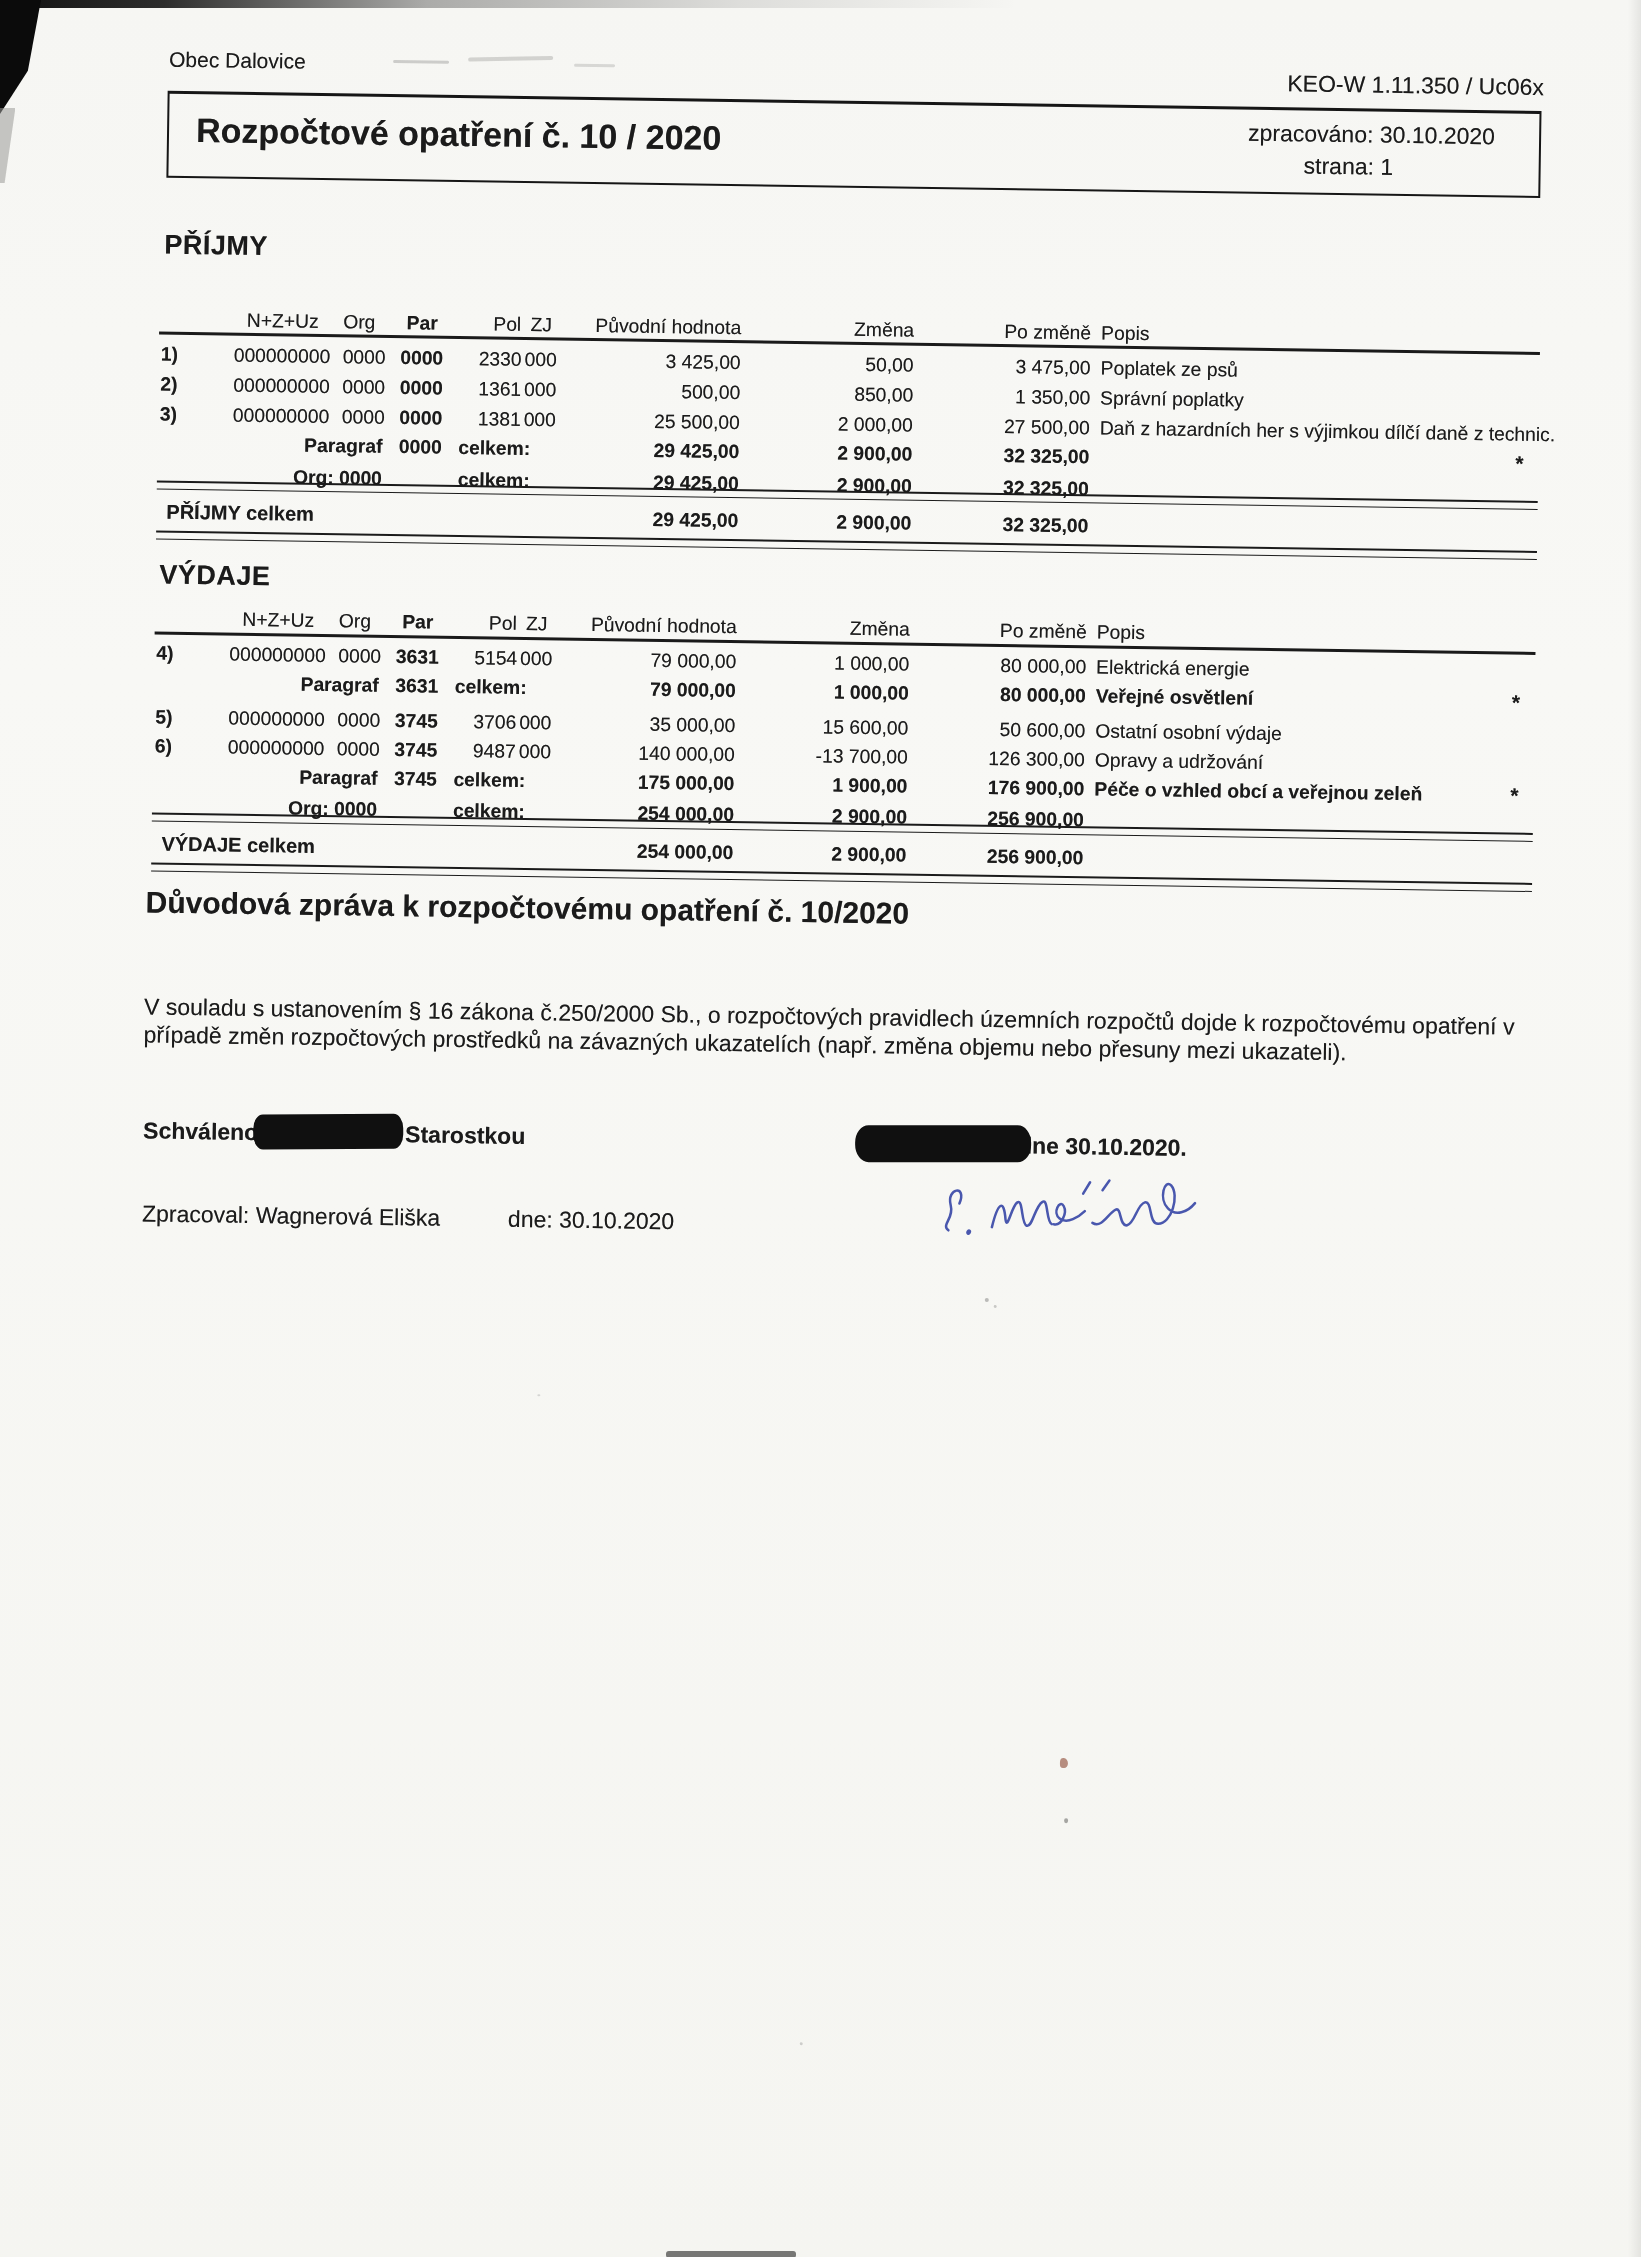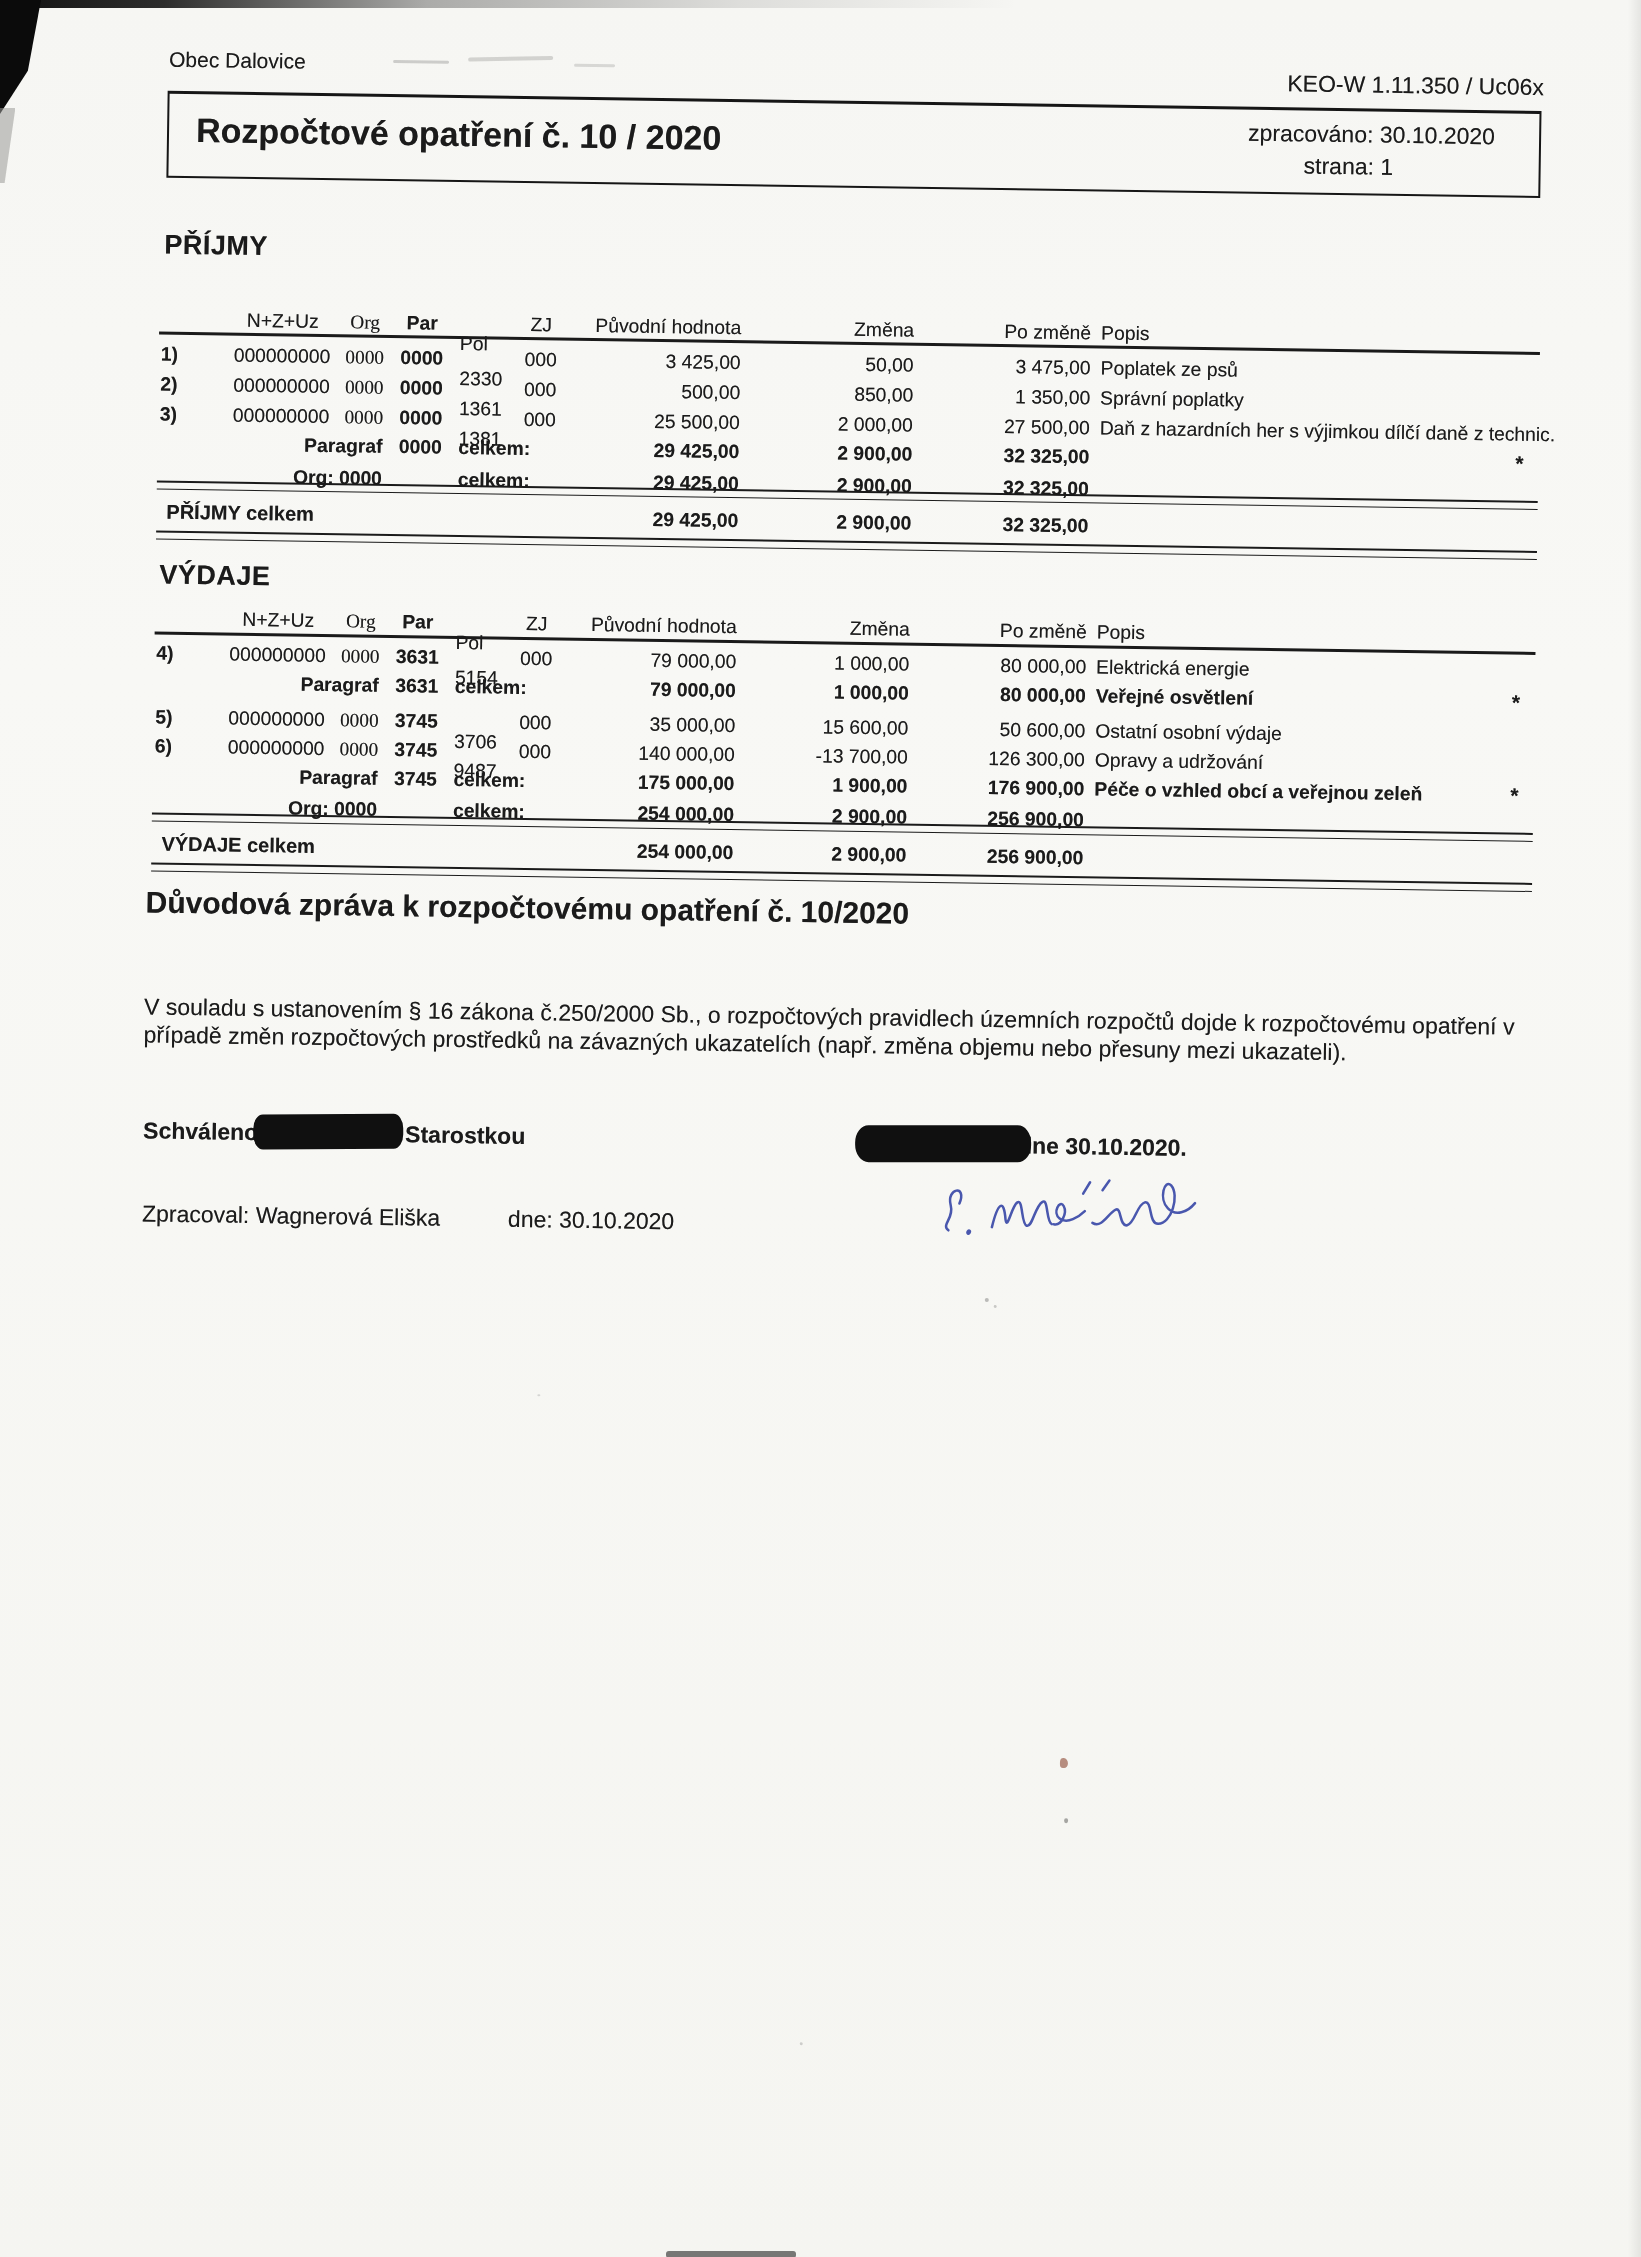--- a/index.html
+++ b/index.html
@@ -28,23 +28,23 @@
   
   .sec-title{font-size:27px;font-weight:700;letter-spacing:0.5px;}
   .rep-title{font-size:30px;font-weight:700;}
   
   .trow{position:absolute;left:0;width:1641px;height:27px;font-size:19.3px;line-height:25px;}
   .trow.bold .c{font-weight:700;}
   .c{position:absolute;white-space:nowrap;}
   .num{left:166px;font-weight:700;}
   .nzuz{left:239px;}
   .hnz{left:239px;width:97px;text-align:center;}
-  .orgc{left:348px;width:44px;text-align:center;font-family:Liberation Serif, serif;}
+  .orgc{left:348px;width:44px;text-align:left;}
   .parc{left:404px;width:46px;text-align:center;font-weight:bold;}
-  .polc{left:465px;width:42px;text-align:left;margin-top:20px;}
+  .polc{left:484px;width:42px;text-align:right;}
   .zjc{left:525px;width:42px;text-align:center;}
   .pv{left:541px;width:205px;text-align:right;}
   .zm{left:755px;width:164px;text-align:right;}
   .pz{left:917px;width:179px;text-align:right;}
   .pp{left:1106px;}
   .ast{left:1522px;font-weight:700;font-size:21px;}
   .pg-label{left:232px;width:157px;text-align:right;font-weight:700;}
   .pg-code{left:404px;width:46px;text-align:center;font-weight:700;}
   .pg-celkem{left:465px;font-weight:700;}
   .sec-label{left:174px;font-size:20px;font-weight:700;}

